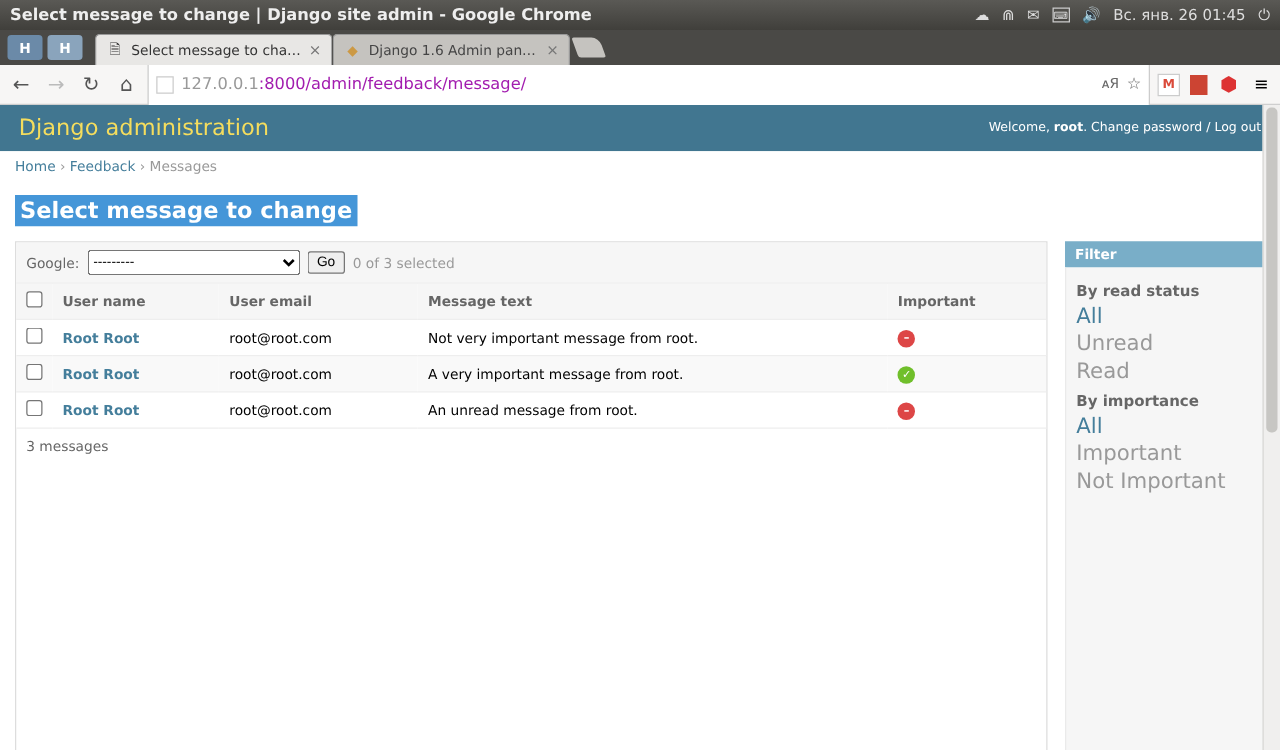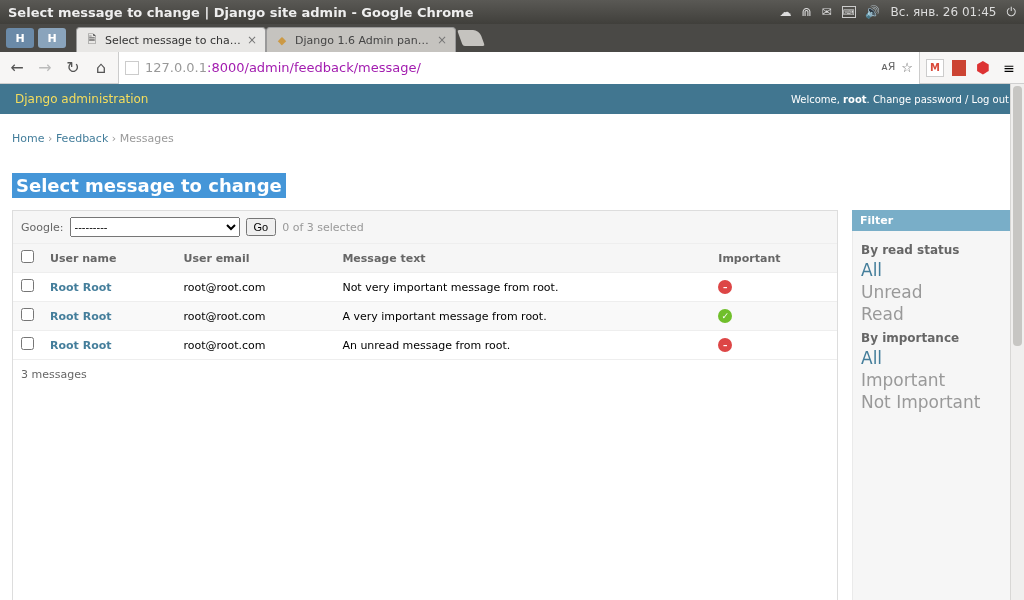--- a/index.html
+++ b/index.html
@@ -30,25 +30,25 @@
 .urlbar .page-icon { width: 14px; height: 14px; margin-right: 6px; border: 1px solid #ccc; }
 .urlbar .url-host { color: #999; }
 .urlbar .url-path { color: #a21caf; }
 .urlbar-right { margin-left: auto; display: flex; gap: 6px; align-items: flex-start; color: #666; font-size: 13px; }
 .toolbar-icons { display: flex; gap: 8px; align-items: center; }
 .toolbar-icons span { width: 18px; height: 18px; display: inline-flex; align-items: center; justify-content: center; font-size: 14px; }
 
 
 .admin { background: #fff; height: calc(600px - 24px - 28px - 32px); overflow: hidden; position: relative; }
 .admin-header { background: #417690; color: #fff; padding: 8px 15px; display: flex; align-items: center; }
-.admin-header h1 { font-size: 12px; font-weight: normal; color: #f5dd5d; flex: 1; }
+.admin-header h1 { font-size: 18px; font-weight: normal; color: #f5dd5d; flex: 1; }
 .admin-user { font-size: 10px; color: #fff; }
 .admin-user a { color: #fff; text-decoration: none; }
 .admin-user strong { font-weight: bold; }
-.breadcrumbs { background: #fff; padding: 18px 12px; font-size: 11px; color: #999; }
+.breadcrumbs { background: #fff; padding: 6px 12px; font-size: 11px; color: #999; }
 .breadcrumbs a { color: #447e9b; text-decoration: none; }
 
 .content { padding: 10px 12px 0 12px; }
 .page-title { background: #4596d8; color: #fff; font-size: 18px; font-weight: bold; padding: 2px 4px; display: inline-block; margin-bottom: 12px; }
 
 .layout { display: flex; gap: 0; }
 .main { flex: 1; border: 1px solid #ddd; }
 .side { width: 160px; margin-left: 14px; }
 
 .actions-bar { background: #f6f6f6; padding: 6px 8px; border-bottom: 1px solid #eee; display: flex; align-items: center; gap: 6px; font-size: 11px; color: #666; }

